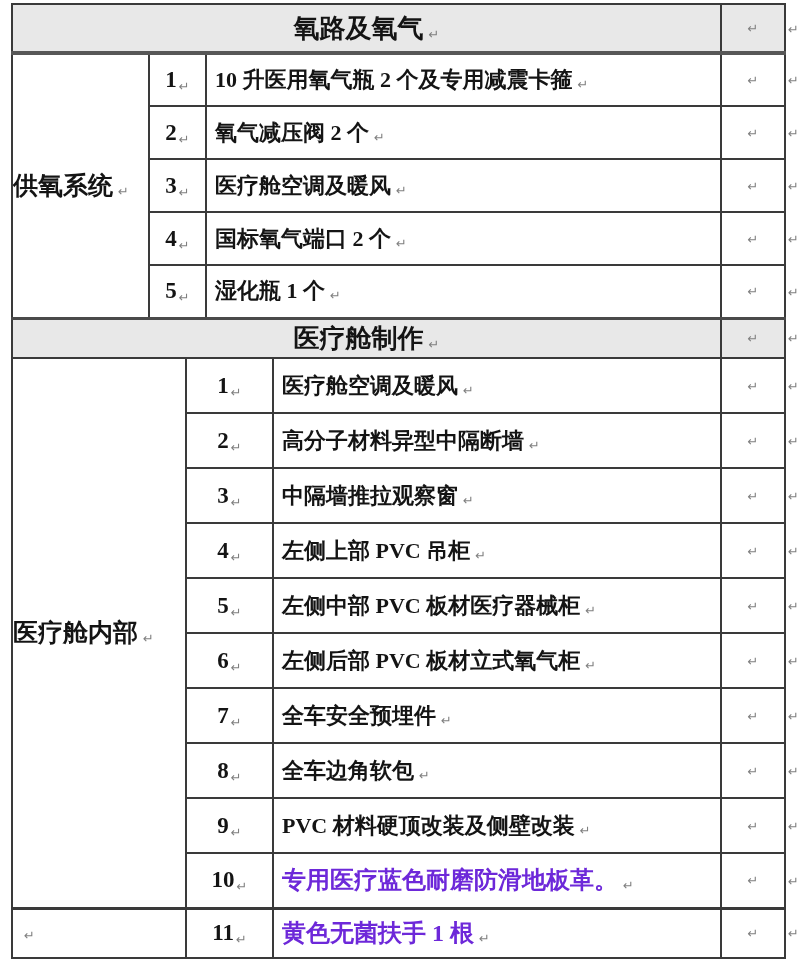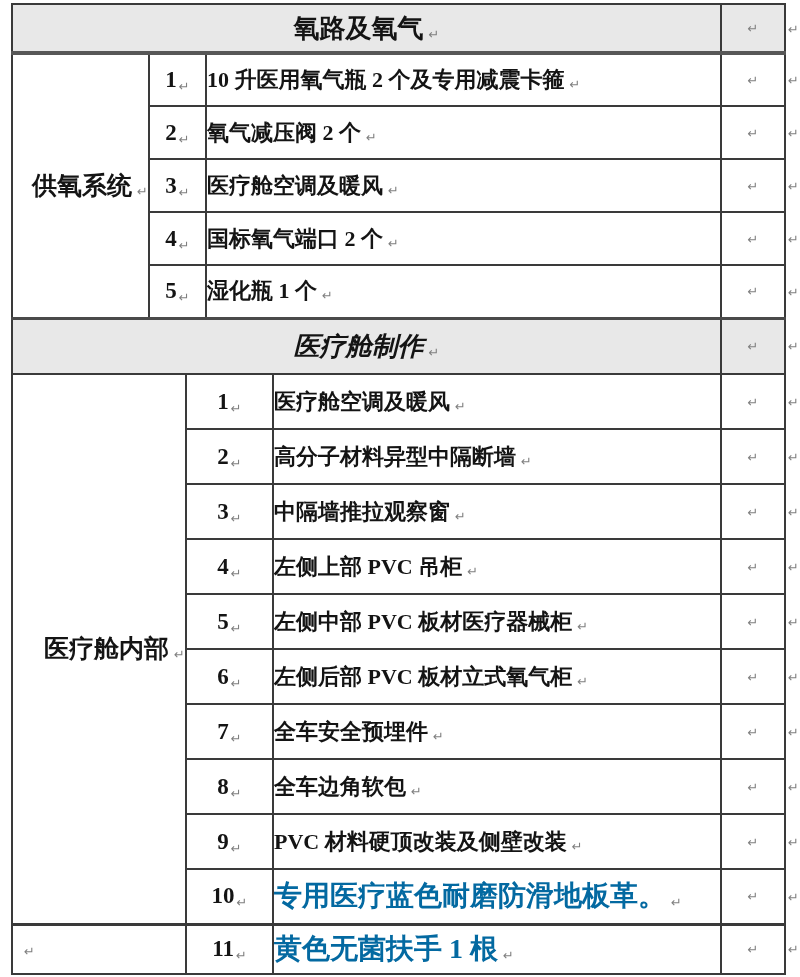--- a/index.html
+++ b/index.html
@@ -38,42 +38,42 @@
   }
   tr.hrow td.hcell, tr.hrow td.blank { background: #e8e8e8; }
   tr.hrow1 td { border-bottom: 4px solid #575757; }
   tr.hrow1 td.ghost { border-bottom: none; }
   tr.hrow2 td { border-top: 3px solid #4a4a4a; }
   tr.hrow2 td.ghost { border-top: none; }
   tr.lastrow td { border-top: 3px solid #3a3a3a; }
   tr.lastrow td.ghost { border-top: none; }
 
   td.hcell { text-align: center; font-size: 26px; }
-  td.side  { text-align: right; font-size: 25px; margin-left: 13px; }
+  td.side  { text-align: left; font-size: 25px; margin-left: 13px; }
   td.num   { text-align: center; font-size: 23px; }
-  td.desc  { padding-left: 0; font-size: 22px; text-align: left; }
+  td.desc  { padding-left: 8px; font-size: 22px; text-align: left; }
   td.blank { text-align: center; }
   td.sideblank { text-align: left; padding-left: 6px; }
-  .red { color: #0369a1; font-size: 28px; }
+  .red { color: #6d28d9; font-size: 24px; }
 
   .mk {
     font-family: "DejaVu Sans", sans-serif;
     font-size: 13px;
     font-weight: 400;
     color: #808080;
     margin-left: 5px;
     position: relative;
     top: 2px;
   }
   td.num .mk { margin-left: 2px; top: 4px; }
   td.blank .mk, td.ghost .mk { margin-left: 0; top: 0; }
 
   tr.hrow1 { height: 49px; }
   tr.s1 { height: 53px; }
-  tr.hrow2 { height: 56px; font-style: italic; }
+  tr.hrow2 { height: 40px; }
   tr.s2 { height: 55px; }
   tr.lastrow { height: 50px; }
 </style>
 </head>
 <body>
 
 <table class="spec">
   <colgroup>
     <col style="width:137px">
     <col style="width:37px">

